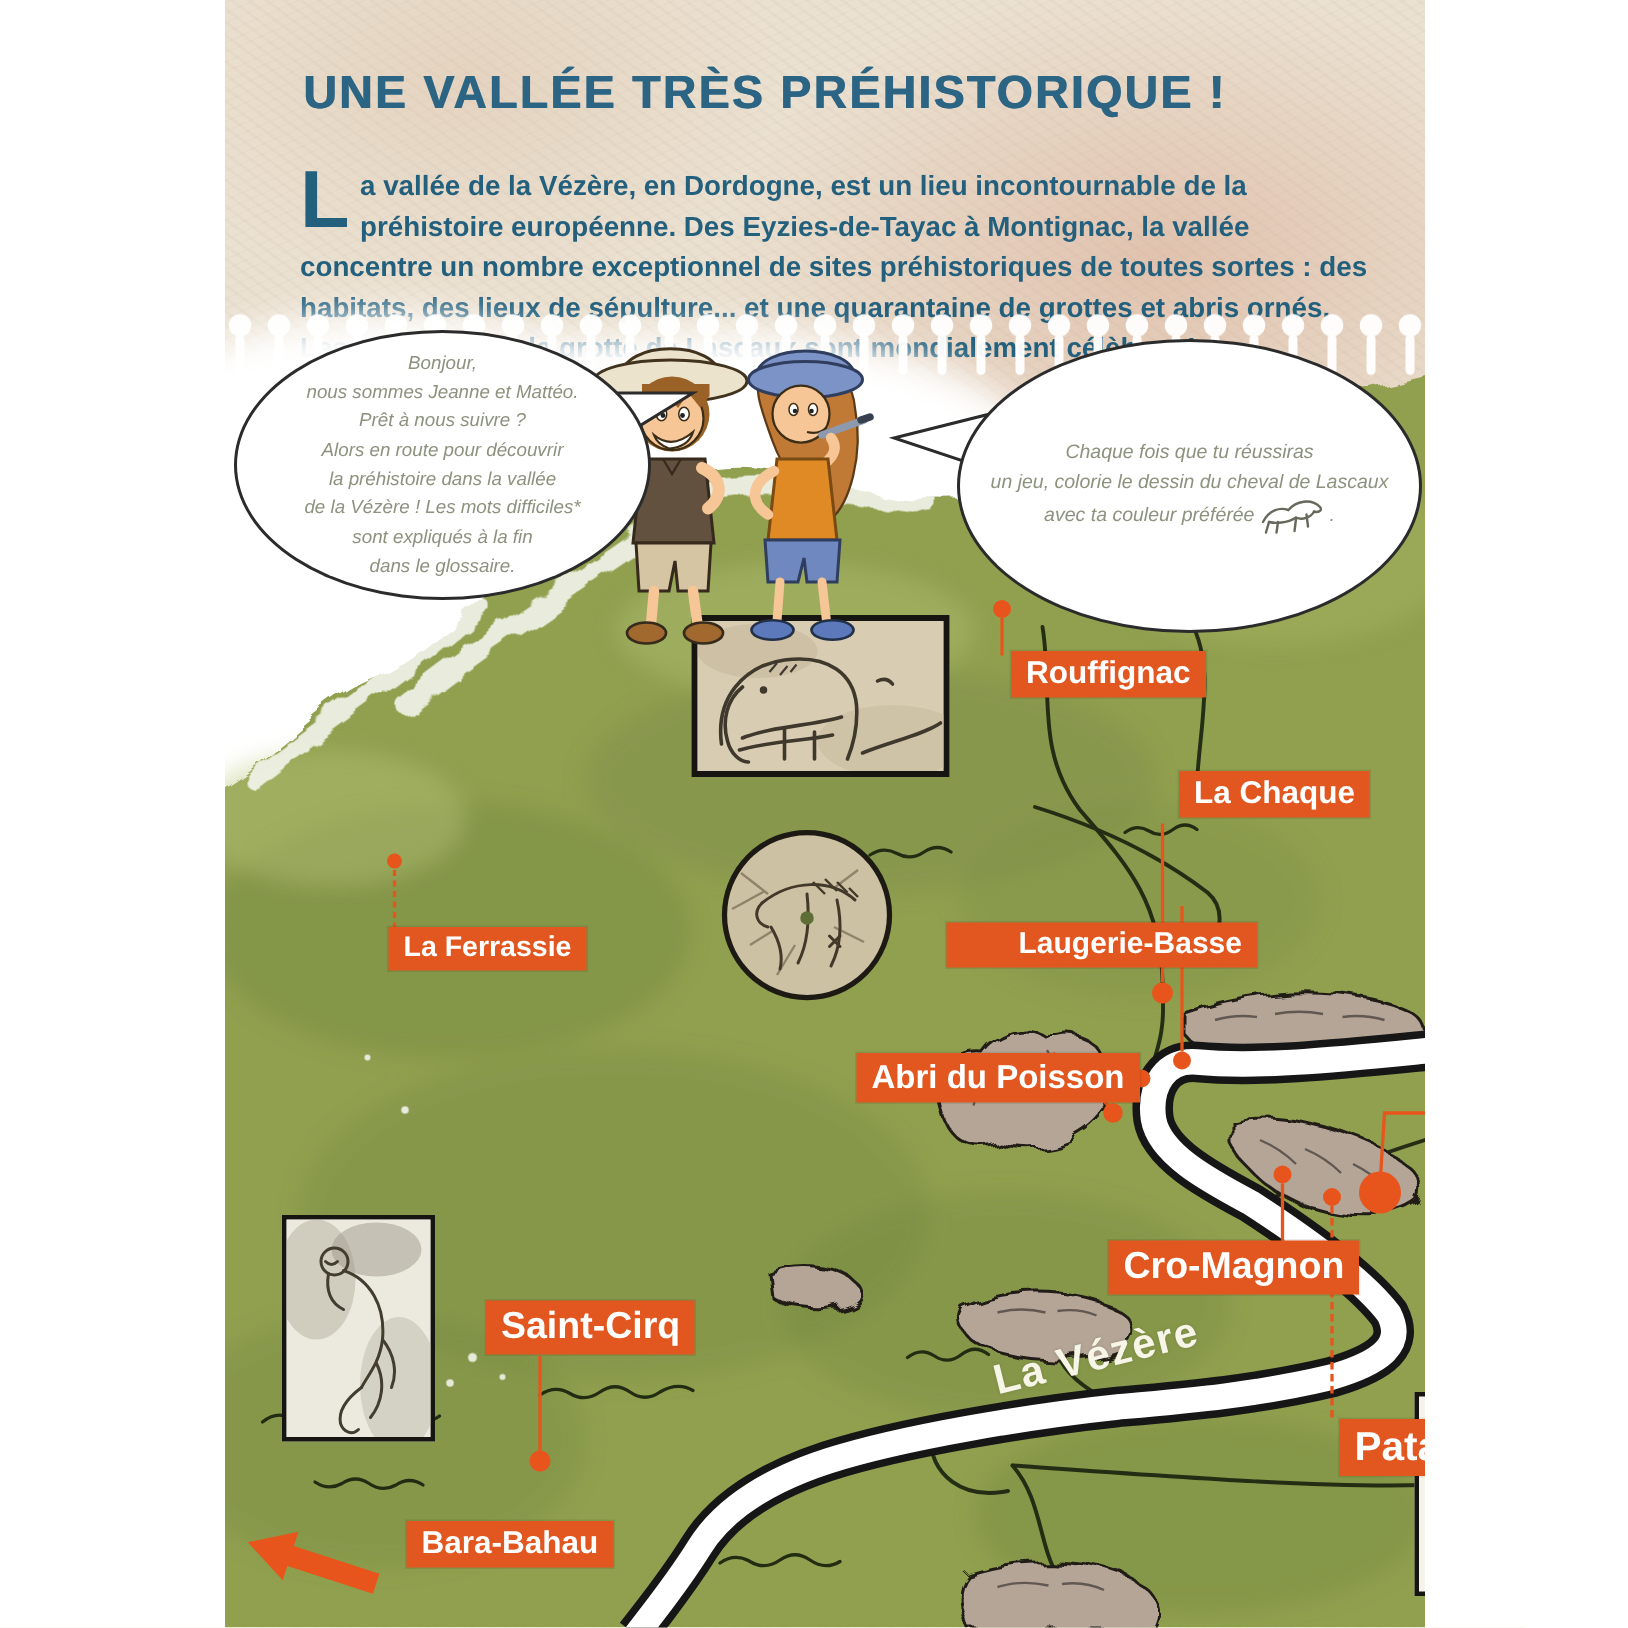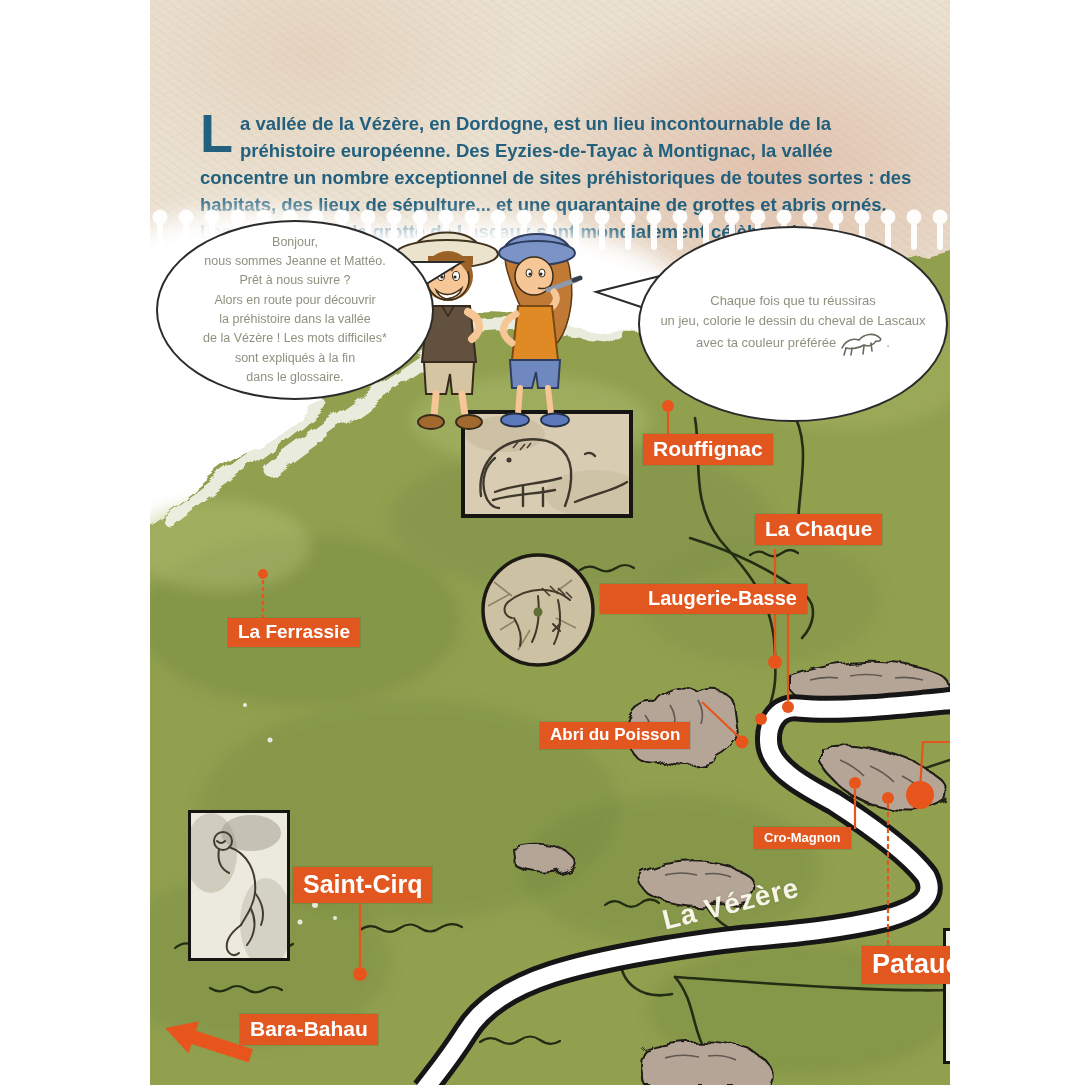--- a/index.html
+++ b/index.html
@@ -11,28 +11,28 @@
       radial-gradient(ellipse 300px 200px at 20% 5%, rgba(217,186,160,.35), rgba(217,186,160,0) 70%),
       repeating-linear-gradient(37deg, rgba(150,130,100,.05) 0 2px, transparent 2px 7px),
       repeating-linear-gradient(-24deg, rgba(150,130,100,.04) 0 1px, transparent 1px 6px);
   }
   .abs{position:absolute;}
   .page-title{left:52px;top:44px;font-size:31px;font-weight:800;letter-spacing:1.5px;color:#2c6484;white-space:nowrap;
     text-shadow:.6px 0 #2c6484;}
   .intro{left:50px;top:110px;width:716px;font-size:18.5px;line-height:27px;font-weight:700;color:#23607e;}
   .dropcap{float:left;font-size:54px;line-height:42px;font-weight:800;margin:2px 7px 0 0;color:#23607e;}
   .bubble{background:#fff;border:2px solid #2b2b2b;border-radius:50%;display:flex;flex-direction:column;
-    align-items:center;justify-content:center;text-align:center;color:#8d927f;
+    align-items:center;justify-content:center;text-align:center;color:#8d927f;font-style:italic;
     font-size:12.5px;line-height:1.55;z-index:40;}
   .bubble p{margin:0;white-space:pre-line;}
   .bubble-left{left:6px;top:220px;width:274px;height:176px;}
   .bubble-right{left:488px;top:226px;width:306px;height:192px;font-size:13px;gap:40px;}
   .tail{z-index:39;}
   .site-label{background:#e2571f;color:#fff;font-weight:700;white-space:nowrap;z-index:30;
-    padding:3px 10px 4px;box-shadow:0 0 0 1px rgba(0,0,0,.08);}
+    padding:3px 10px 4px;box-shadow:0 0 0 1px rgba(0,0,0,.08);margin-left:31px;}
   .img-box{background:#d8ccb2;border:4px solid #171512;z-index:20;}
   .river-label{color:#f7f5e8;font-weight:700;font-size:28px;letter-spacing:1px;transform:rotate(-14deg);
     transform-origin:left center;z-index:25;text-shadow:0 0 2px rgba(80,90,40,.35);white-space:nowrap;}
   svg{display:block;}
   #map-art{position:absolute;left:0;top:0;z-index:10;}
   #characters{z-index:35;}
   .horse-wrap{display:inline-block;vertical-align:middle;margin:0 2px;}
 </style>
 </head>
 <body>
@@ -240,24 +240,24 @@
         <path d="M 60,96 C 66,108 64,122 56,132"></path>
         <path d="M 64,80 C 72,90 74,102 70,112"></path>
       </g>
     </svg>
   </div>
 
   <div class="abs" style="left:793px;top:928px;width:10px;height:130px;background:#f6f3ea;border:3px solid #171512;z-index:20;"></div>
 
   <div class="abs site-label" style="left:493px;top:434px;font-size:21px;">Rouffignac</div>
   <div class="abs site-label" style="left:605px;top:514px;font-size:21px;">La Chaque</div>
-  <div class="abs site-label" style="left:450px;top:584px;font-size:20px;padding-left:48px;">Laugerie-Basse</div>
+  <div class="abs site-label" style="left:450px;top:615px;font-size:20px;padding-left:48px;">Laugerie-Basse</div>
   <div class="abs site-label" style="left:78px;top:618px;font-size:19px;">La Ferrassie</div>
-  <div class="abs site-label" style="left:390px;top:722px;font-size:17px;">Abri du Poisson</div>
-  <div class="abs site-label" style="left:604px;top:827px;font-size:13px;text-align:center;">Cro-Magnon</div>
+  <div class="abs site-label" style="left:390px;top:702px;font-size:22px;">Abri du Poisson</div>
+  <div class="abs site-label" style="left:558px;top:827px;font-size:25px;text-align:center;">Cro-Magnon</div>
   <div class="abs site-label" style="left:143px;top:867px;font-size:25px;">Saint-Cirq</div>
   <div class="abs site-label" style="left:712px;top:946px;font-size:27px;">Pataud</div>
   <div class="abs site-label" style="left:90px;top:1014px;font-size:21px;">Bara-Bahau</div>
 
   <div class="abs river-label" style="left:513px;top:905px;">La Vézère</div>
 
   <svg id="characters" class="abs" style="left:238px;top:214px;" width="200" height="218" viewBox="0 0 200 218">
 
     <g>
       <path d="M 26,38 C 26,12 92,12 92,38 Z" fill="#ece3cc" stroke="#42331f" stroke-width="2"></path>
@@ -328,17 +328,18 @@
     <p><span>Chaque fois que tu réussiras
 un jeu, colorie le dessin du cheval de Lascaux
 avec ta couleur préférée</span><span class="horse-wrap"><svg width="46" height="26" viewBox="0 0 46 26">
             <g stroke="#66695c" stroke-width="1.6" fill="none" stroke-linecap="round">
               <path d="M 4,17 C 8,9 15,7 21,9 C 26,3 36,1 42,7 C 44,9 41,11 38,10 C 36,14 30,16 26,14 C 20,18 12,18 8,17"></path>
               <path d="M 8,17 L 6,24 M 14,17 L 13,24 M 26,15 L 25,23 M 33,12 L 34,20"></path>
             </g>
           </svg></span><span>.</span></p>
   </div>
 
+  <div class="abs page-title">UNE VALLÉE TRÈS PRÉHISTORIQUE !</div>
   <div class="abs intro">
     <span class="dropcap">L</span><span>a vallée de la Vézère, en Dordogne, est un lieu incontournable de la préhistoire européenne. Des Eyzies-de-Tayac à Montignac, la vallée concentre un nombre exceptionnel de sites préhistoriques de toutes sortes : des habitats, des lieux de sépulture... et une quarantaine de grottes et abris ornés. Les peintures de la grotte de Lascaux sont mondialement célèbres !</span>
   </div>
 
 </div>
 
 </body></html>

